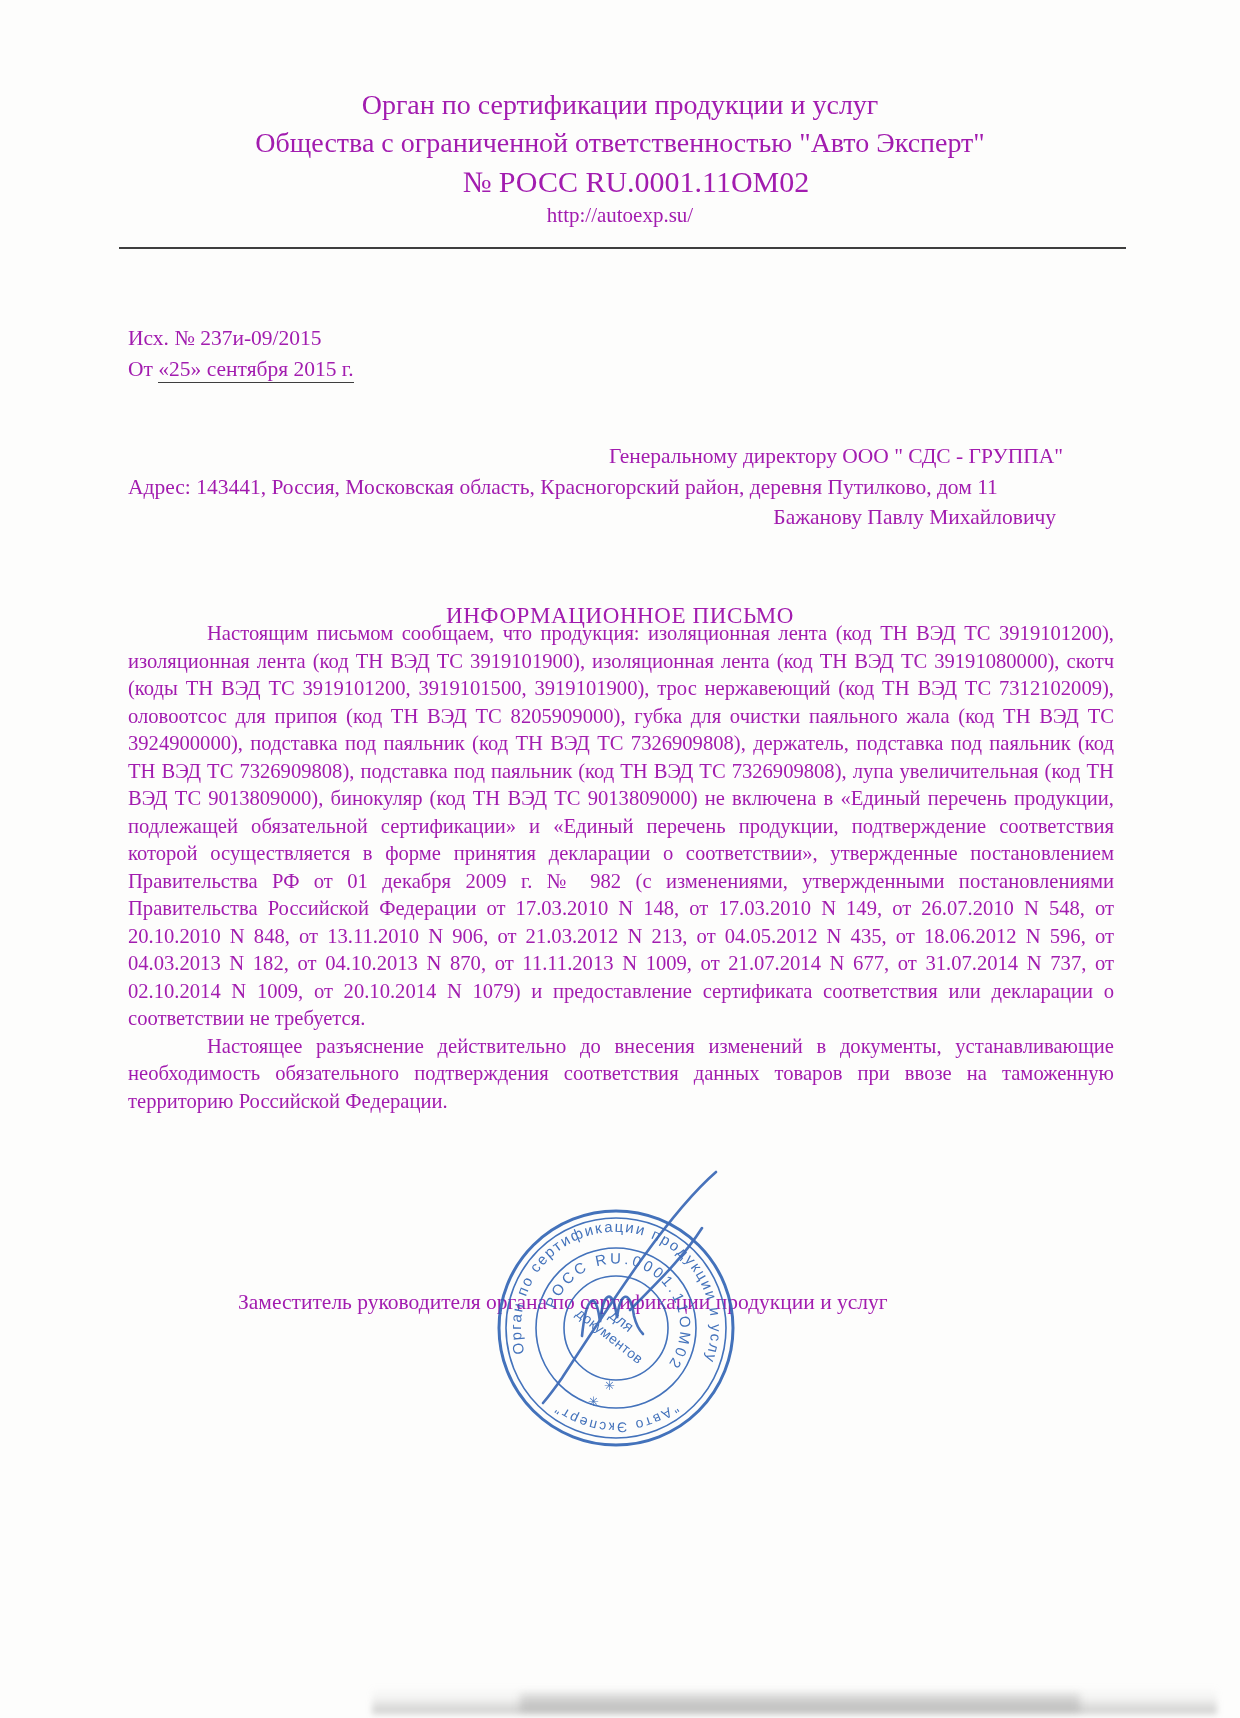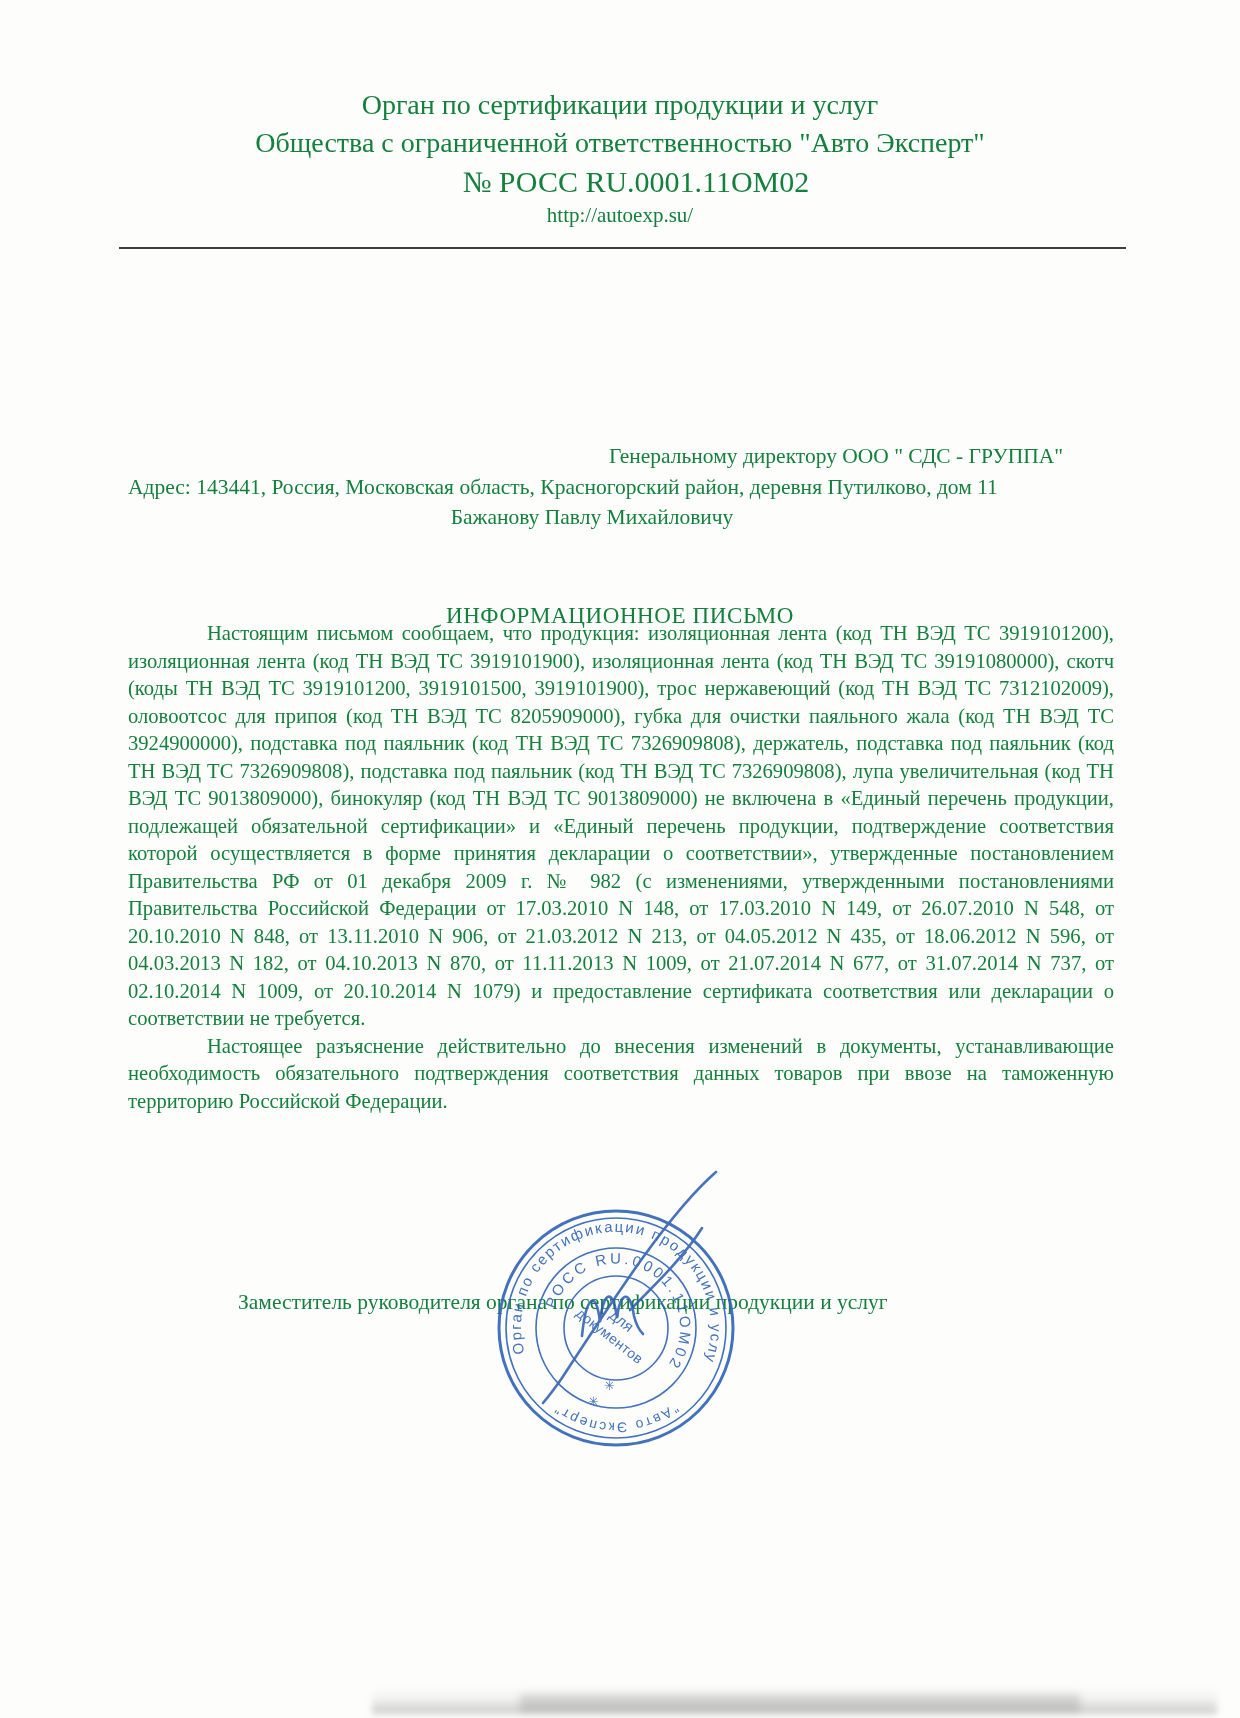--- a/index.html
+++ b/index.html
@@ -2,39 +2,39 @@
 <html><head>
 <meta charset="utf-8">
 <style>
   html,body{margin:0;padding:0;background:#e9e9e9;}
   .page{
     position:relative;
     width:1240px;height:1718px;
     margin:0 auto;
     background:#fdfdfc;
     font-family:"Liberation Serif","DejaVu Serif",serif;
-    color:#15803d;
+    color:#a21caf;
     overflow:hidden;
   }
   .header{position:absolute;top:86px;left:0;width:100%;text-align:center;}
   .header .h-line1{font-size:28px;line-height:38px;}
   .header .h-line2{font-size:28px;line-height:38px;}
   .header .h-line3{font-size:30px;line-height:40px;padding-left:32px;}
   .header .h-line4{font-size:21px;line-height:26px;margin-top:3px;}
   .header .h-line5{font-size:21px;line-height:26px;}
   .header-rule{
     position:absolute;top:247px;left:119px;width:1007px;height:0;
     border-top:2px solid #3e3e3e;
   }
   .ref-block{position:absolute;top:323px;left:128px;font-size:21.5px;line-height:31px;}
   .ref-date-underlined{border-bottom:1.5px solid #3e3e3e;padding-bottom:1px;}
   .recipient{position:absolute;top:441px;left:128px;width:985px;font-size:21.5px;line-height:30.5px;}
   .recipient .r-line1{text-align:right;padding-right:50px;}
   .recipient .r-line2{text-align:left;}
-  .recipient .r-line3{text-align:center;padding-right:57px;}
+  .recipient .r-line3{text-align:right;padding-right:57px;}
   .doc-title{position:absolute;top:603px;left:0;width:100%;text-align:center;font-size:23px;letter-spacing:0.6px;}
   .body-text{position:absolute;top:620px;left:128px;width:986px;font-size:20.6px;line-height:27.5px;text-align:justify;}
   .body-text p{margin:0;text-indent:79px;}
   .sig-block{position:absolute;top:1288px;left:238px;width:802px;font-size:21.5px;line-height:28px;}
   .sig-row{display:flex;align-items:flex-end;margin-top:11px;padding-left:30px;}
   .sig-line{flex:1 1 auto;border-bottom:2px solid #4a4a4a;height:2px;margin:0 8px 4px 4px;min-width:380px;}
   .stamp-wrap{position:absolute;left:470px;top:1140px;width:300px;height:330px;opacity:0.9;}
   .stamp-wrap svg{display:block;}
   .ghost-strip{
     position:absolute;left:372px;top:1688px;width:845px;height:26px;
@@ -53,20 +53,24 @@
 <div class="page">
 
   <div class="header">
     <div class="h-line1">Орган по сертификации продукции и услуг</div>
     <div class="h-line2">Общества с ограниченной ответственностью "Авто Эксперт"</div>
     <div class="h-line3">№ РОСС RU.0001.11ОМ02</div>
     <div class="h-line5">http://autoexp.su/</div>
   </div>
   <div class="header-rule"></div>
 
+  <div class="ref-block">
+    <div>Исх. № 237и-09/2015</div>
+    <div><span>От </span><span class="ref-date-underlined">«25» сентября 2015 г.</span></div>
+  </div>
 
   <div class="recipient">
     <div class="r-line1">Генеральному директору ООО " СДС - ГРУППА"</div>
     <div class="r-line2">Адрес: 143441, Россия, Московская область, Красногорский район, деревня Путилково, дом 11</div>
     <div class="r-line3">Бажанову Павлу Михайловичу</div>
   </div>
 
   <div class="doc-title">ИНФОРМАЦИОННОЕ ПИСЬМО</div>
 
   <div class="body-text">

